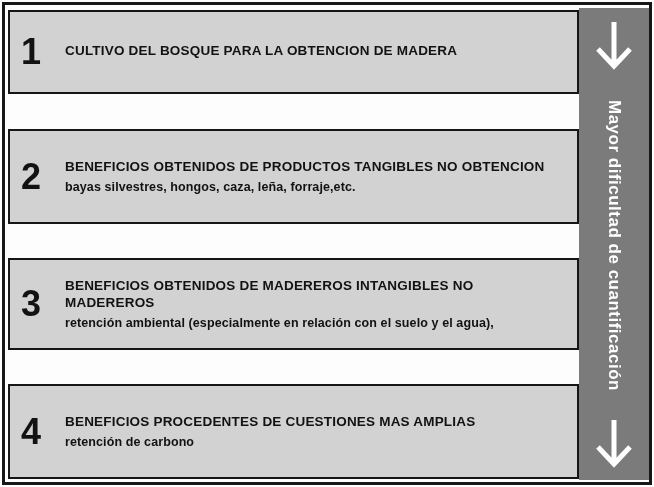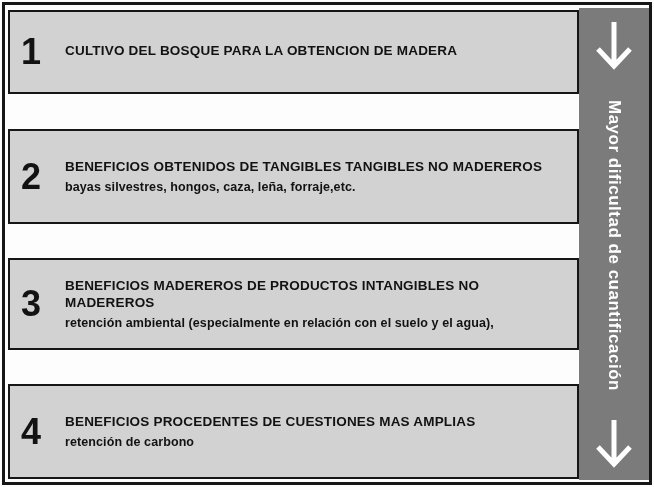--- a/index.html
+++ b/index.html
@@ -97,29 +97,29 @@
     <div class="row-number">1</div>
     <div class="row-text">
       <div class="row-title">CULTIVO DEL BOSQUE PARA LA OBTENCION DE MADERA</div>
       <div class="row-subtitle"></div>
     </div>
   </div>
 
   <div class="benefit-box box-2">
     <div class="row-number">2</div>
     <div class="row-text">
-      <div class="row-title">BENEFICIOS OBTENIDOS DE TANGIBLES TANGIBLES NO MADEREROS</div>
+      <div class="row-title">BENEFICIOS OBTENIDOS DE PRODUCTOS TANGIBLES NO OBTENCION</div>
       <div class="row-subtitle">bayas silvestres, hongos, caza, leña, forraje,etc.</div>
     </div>
   </div>
 
   <div class="benefit-box box-3">
     <div class="row-number">3</div>
     <div class="row-text">
-      <div class="row-title">BENEFICIOS MADEREROS DE PRODUCTOS INTANGIBLES NO
+      <div class="row-title">BENEFICIOS OBTENIDOS DE MADEREROS INTANGIBLES NO
 MADEREROS</div>
       <div class="row-subtitle">retención ambiental (especialmente en relación con el suelo y el agua),</div>
     </div>
   </div>
 
   <div class="benefit-box box-4">
     <div class="row-number">4</div>
     <div class="row-text">
       <div class="row-title">BENEFICIOS PROCEDENTES DE CUESTIONES MAS AMPLIAS</div>
       <div class="row-subtitle">retención de carbono</div>

